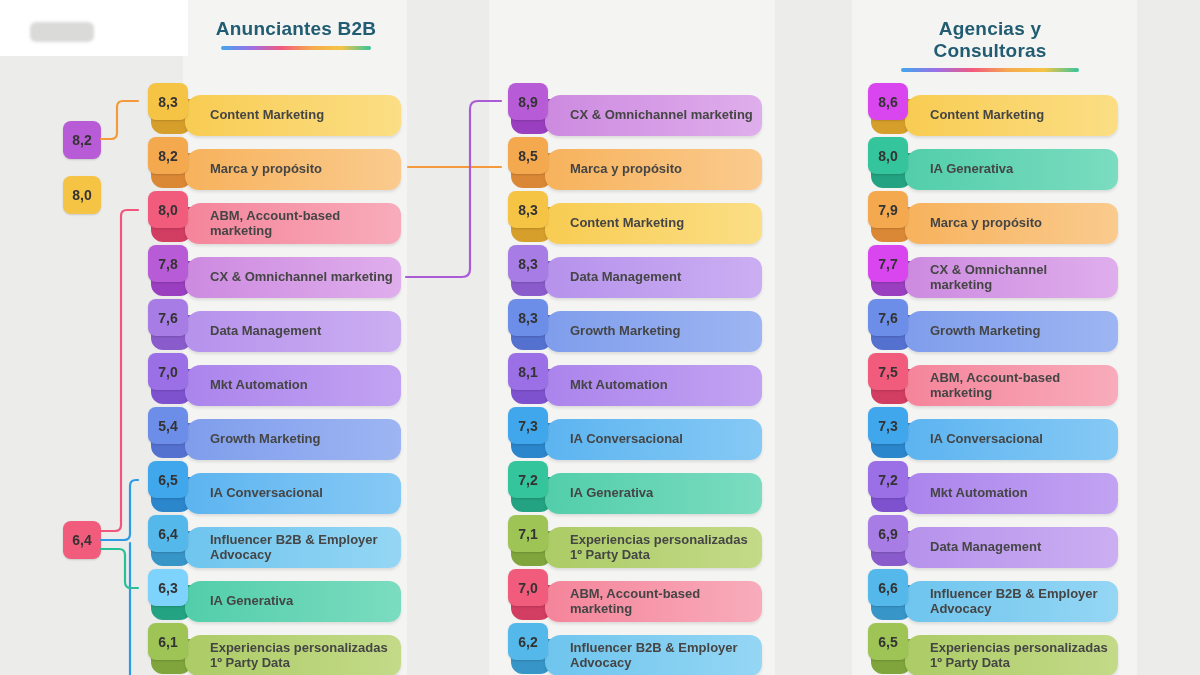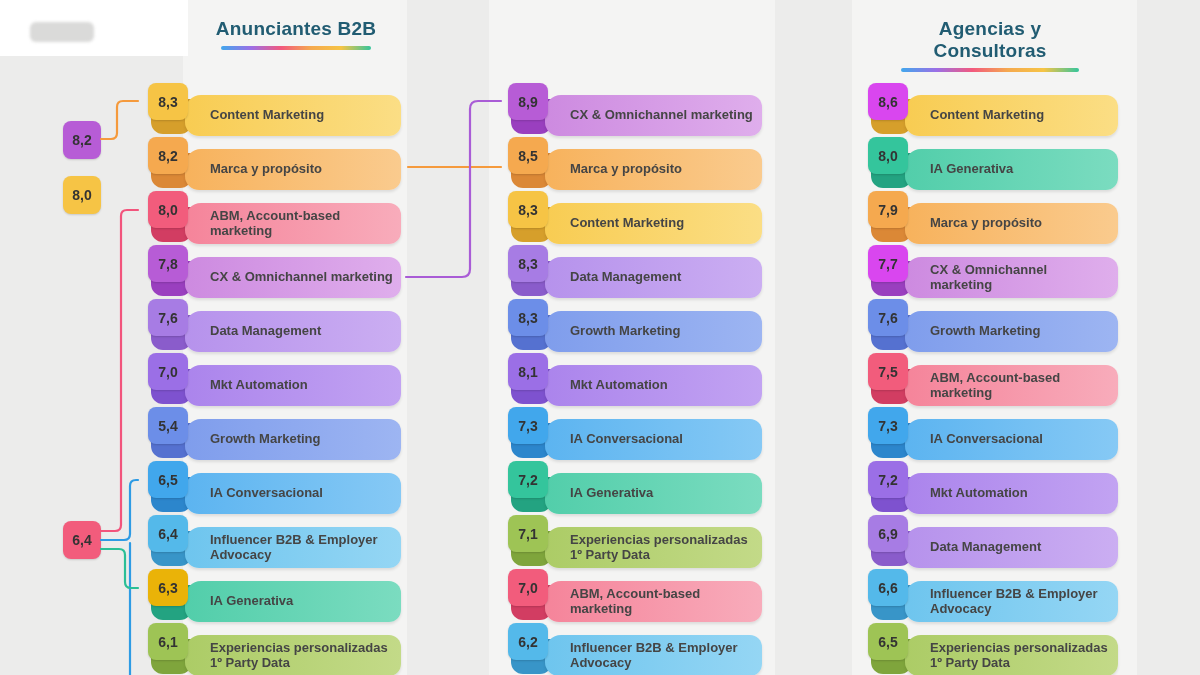--- a/index.html
+++ b/index.html
@@ -141,21 +141,21 @@
         </div>
         <div class="badge" style="background:#54B9EA">
           <span>6,4</span>
         </div>
       </div>
       <div class="row">
         <div class="fold" style="background:#23A381"></div>
         <div class="pill" style="background:linear-gradient(90deg,#52CEAA,#7BDCC0)">
           <span class="lbl">IA Generativa</span>
         </div>
-        <div class="badge" style="background:#eab308">
+        <div class="badge" style="background:#7dd3fc">
           <span>6,3</span>
         </div>
       </div>
       <div class="row">
         <div class="fold" style="background:#7FA53C"></div>
         <div class="pill" style="background:linear-gradient(90deg,#ACCC66,#C3DA88)">
           <span class="lbl">Experiencias personalizadas 1º Party Data</span>
         </div>
         <div class="badge" style="background:#9EC455">
           <span>6,1</span>

